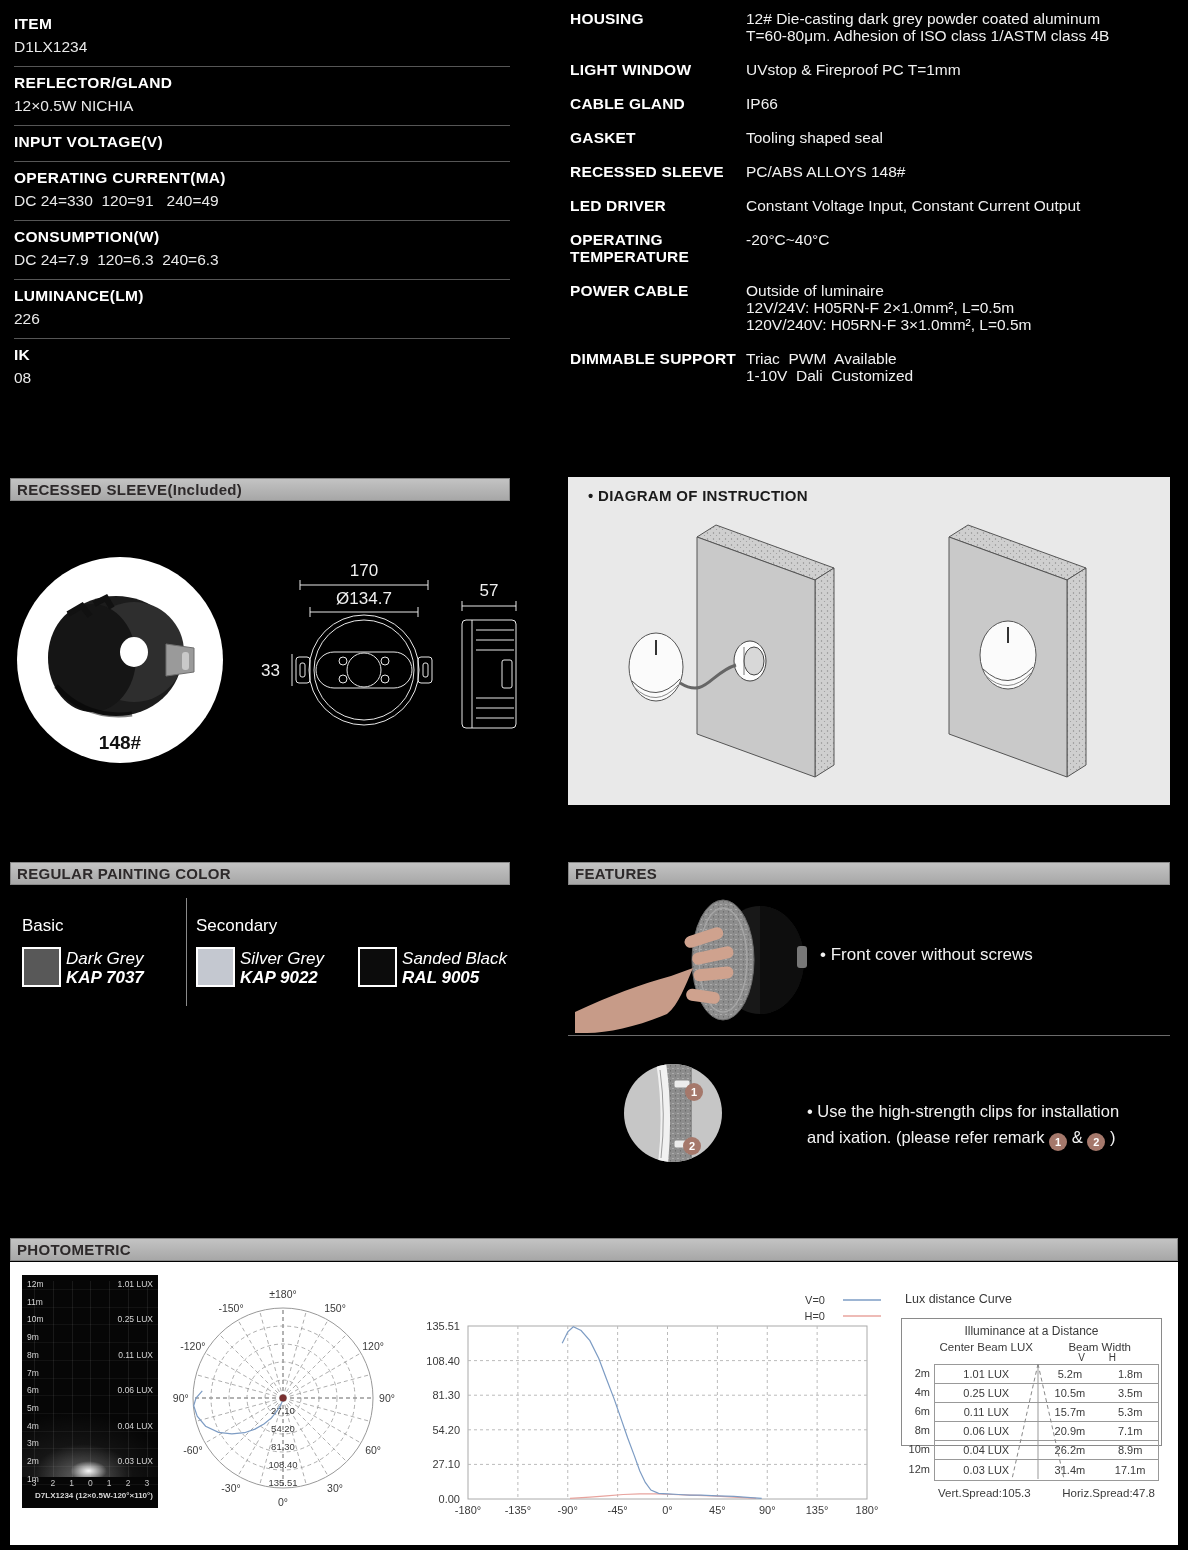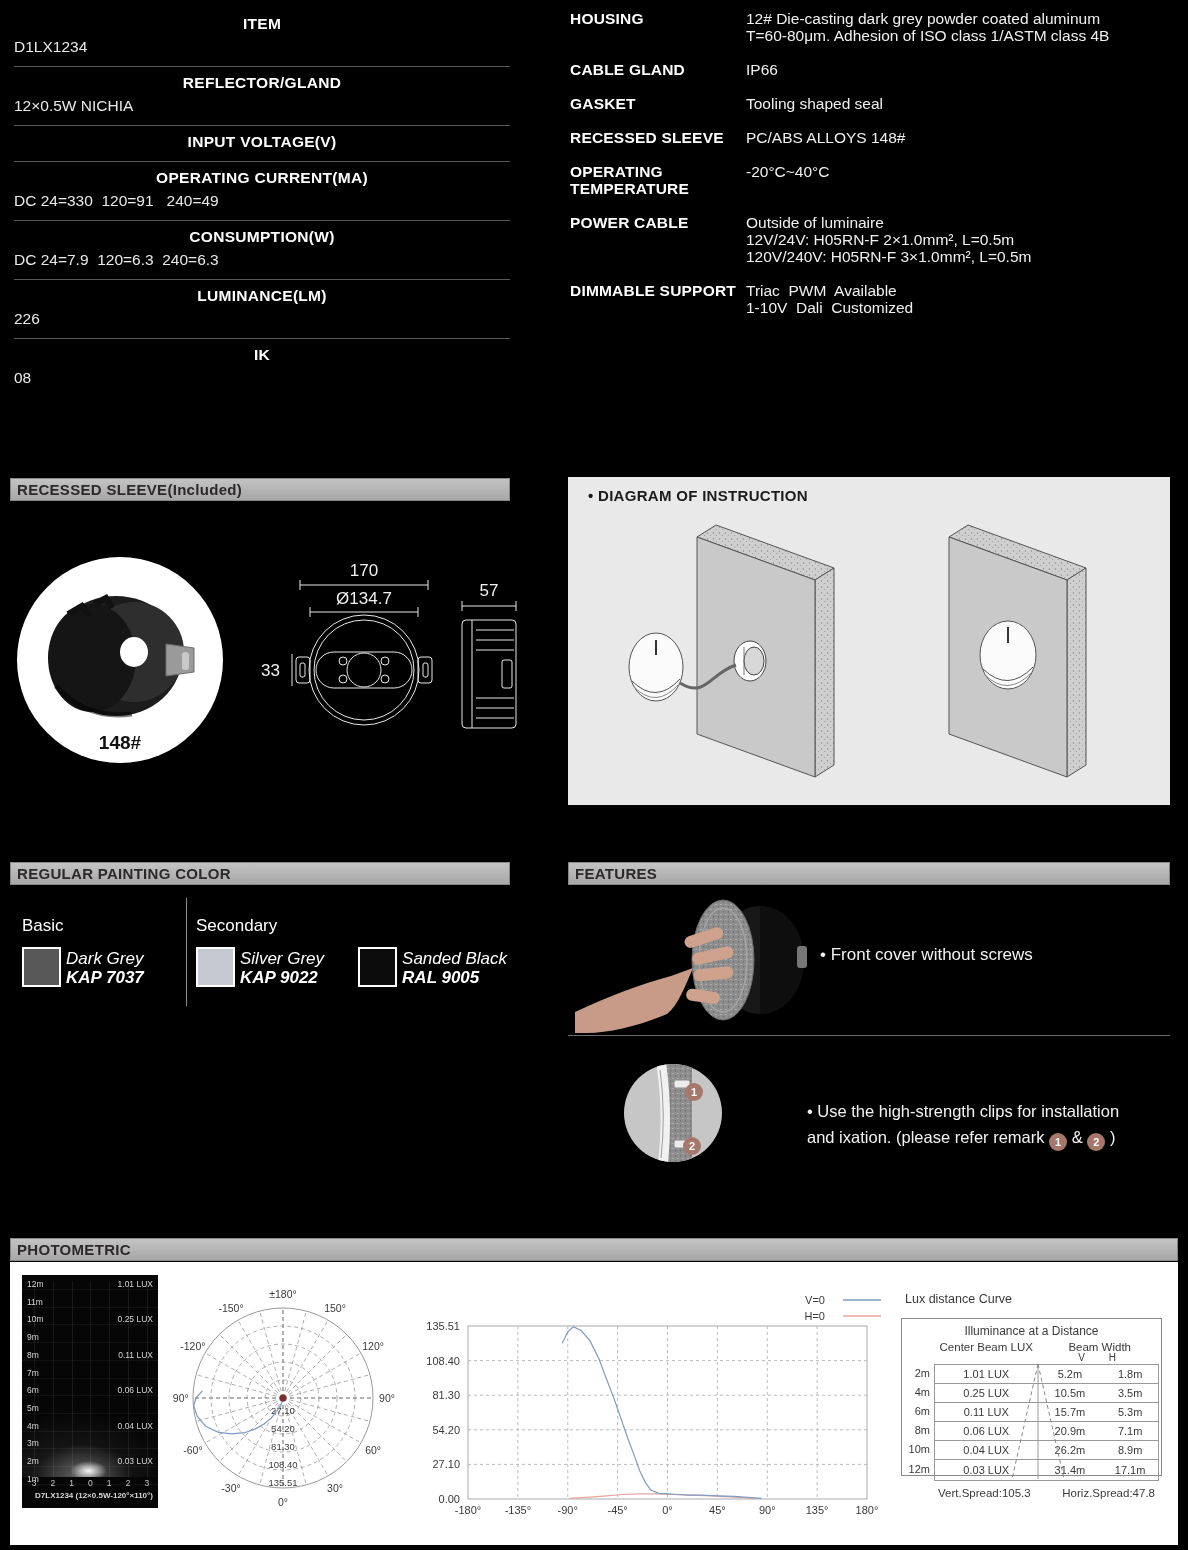--- a/index.html
+++ b/index.html
@@ -3,21 +3,21 @@
 <meta charset="utf-8">
 <style>
   html,body{margin:0;padding:0;background:#000;}
   body{width:1188px;height:1550px;position:relative;overflow:hidden;
        font-family:"Liberation Sans",sans-serif;color:#fff;}
   .abs{position:absolute;}
   
   .spec-left{left:14px;top:8px;width:496px;}
   .sl-row{padding:5px 0 9px;border-bottom:1px solid #565656;}
   .sl-row:last-child{border-bottom:none;}
-  .sl-label{font-weight:bold;font-size:15.5px;letter-spacing:.3px;line-height:21px;color:#fff;text-align:center;}
+  .sl-label{font-weight:bold;font-size:15.5px;letter-spacing:.3px;line-height:21px;color:#fff;}
   .sl-value{font-size:15.5px;line-height:21px;color:#e9e9e9;white-space:pre-wrap;margin-top:2px;}
   
   .spec-right{left:570px;top:10px;width:608px;}
   .sr-row{display:flex;margin-bottom:17px;}
   .sr-label{width:176px;font-weight:bold;font-size:15.5px;line-height:17px;letter-spacing:.2px;flex-shrink:0;}
   .sr-value{flex:1;font-size:15.5px;line-height:17px;color:#f0f0f0;white-space:pre-wrap;}
   
   .bar{height:23px;background:linear-gradient(#c3c3c3,#a7a7a7);border:1px solid #878787;
        box-sizing:border-box;color:#2d292a;font-weight:bold;font-size:15px;line-height:21px;
        padding:0 6px;letter-spacing:.3px;}
@@ -54,21 +54,21 @@
   .beam-grid{position:absolute;top:6px;width:1px;height:196px;background:rgba(255,255,255,.08);}
   .beam-hline{position:absolute;left:0;width:100%;height:1px;background:rgba(255,255,255,.05);}
   .beam-tick{position:absolute;top:203px;width:12px;text-align:center;font-size:8.5px;color:#c9c9c9;}
   .beam-caption{position:absolute;top:216px;left:4px;width:100%;text-align:center;font-size:8px;
                 font-weight:bold;color:#d8d8d8;letter-spacing:0;}
   .pl{font-size:10.5px;fill:#3a3a3a;}
   .rl{font-size:9.5px;fill:#3a3a3a;}
   .cl{font-size:11px;fill:#3a3a3a;}
   .lux-curve-title{left:895px;top:30px;position:absolute;color:#3a3a3a;font-size:12.5px;}
   
-  .lux-table{position:absolute;left:891px;top:56px;width:261px;height:158px;border:1px solid #8a8a8a;
+  .lux-table{position:absolute;left:891px;top:56px;width:261px;height:128px;border:1px solid #8a8a8a;
              box-sizing:border-box;color:#3a3a3a;}
   .lt-title{text-align:center;font-size:12px;margin-top:5px;}
   .lt-head{display:flex;padding-left:32px;font-size:11.5px;margin-top:3px;}
   .lt-h1{width:46%;text-align:center;}
   .lt-h2{width:54%;text-align:center;}
   .lt-vh{display:flex;padding-left:32px;font-size:10px;line-height:9px;}
   .lt-vh span:first-child{margin-left:63.5%;}
   .lt-vh span:last-child{margin-left:24px;}
   .lt-body{position:relative;margin:2px 0 0 32px;width:225px;height:117px;}
   .lt-rows{position:absolute;left:0;top:0;right:0;bottom:0;border:1px solid #999;box-sizing:border-box;}
@@ -114,30 +114,38 @@
     <div class="sl-value">08</div>
   </div>
   </div>
 <div class="abs spec-right">
     <div class="sr-row">
     <div class="sr-label">HOUSING</div>
     <div class="sr-value">12# Die-casting dark grey powder coated aluminum
 T=60-80μm. Adhesion of ISO class 1/ASTM class 4B</div>
   </div>
     <div class="sr-row">
+    <div class="sr-label">LIGHT WINDOW</div>
+    <div class="sr-value">UVstop &amp; Fireproof PC T=1mm</div>
+  </div>
+    <div class="sr-row">
     <div class="sr-label">CABLE GLAND</div>
     <div class="sr-value">IP66</div>
   </div>
     <div class="sr-row">
     <div class="sr-label">GASKET</div>
     <div class="sr-value">Tooling shaped seal</div>
   </div>
     <div class="sr-row">
     <div class="sr-label">RECESSED SLEEVE</div>
     <div class="sr-value">PC/ABS ALLOYS 148#</div>
+  </div>
+    <div class="sr-row">
+    <div class="sr-label">LED DRIVER</div>
+    <div class="sr-value">Constant Voltage Input, Constant Current Output</div>
   </div>
     <div class="sr-row">
     <div class="sr-label">OPERATING TEMPERATURE</div>
     <div class="sr-value">-20°C~40°C</div>
   </div>
     <div class="sr-row">
     <div class="sr-label">POWER CABLE</div>
     <div class="sr-value">Outside of luminaire
 12V/24V: H05RN-F 2×1.0mm², L=0.5m
 120V/240V: H05RN-F 3×1.0mm², L=0.5m</div>

